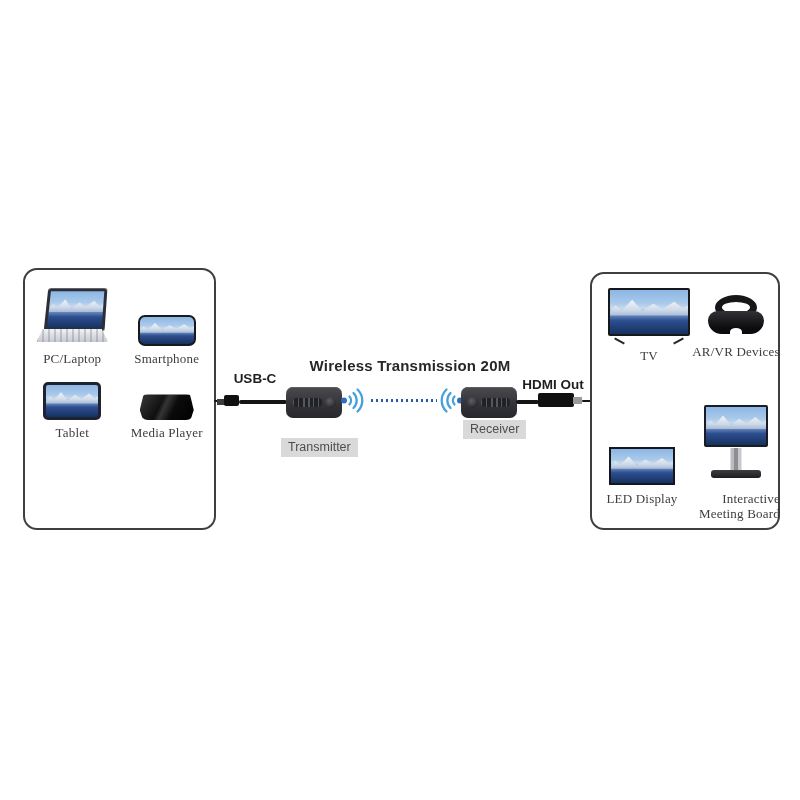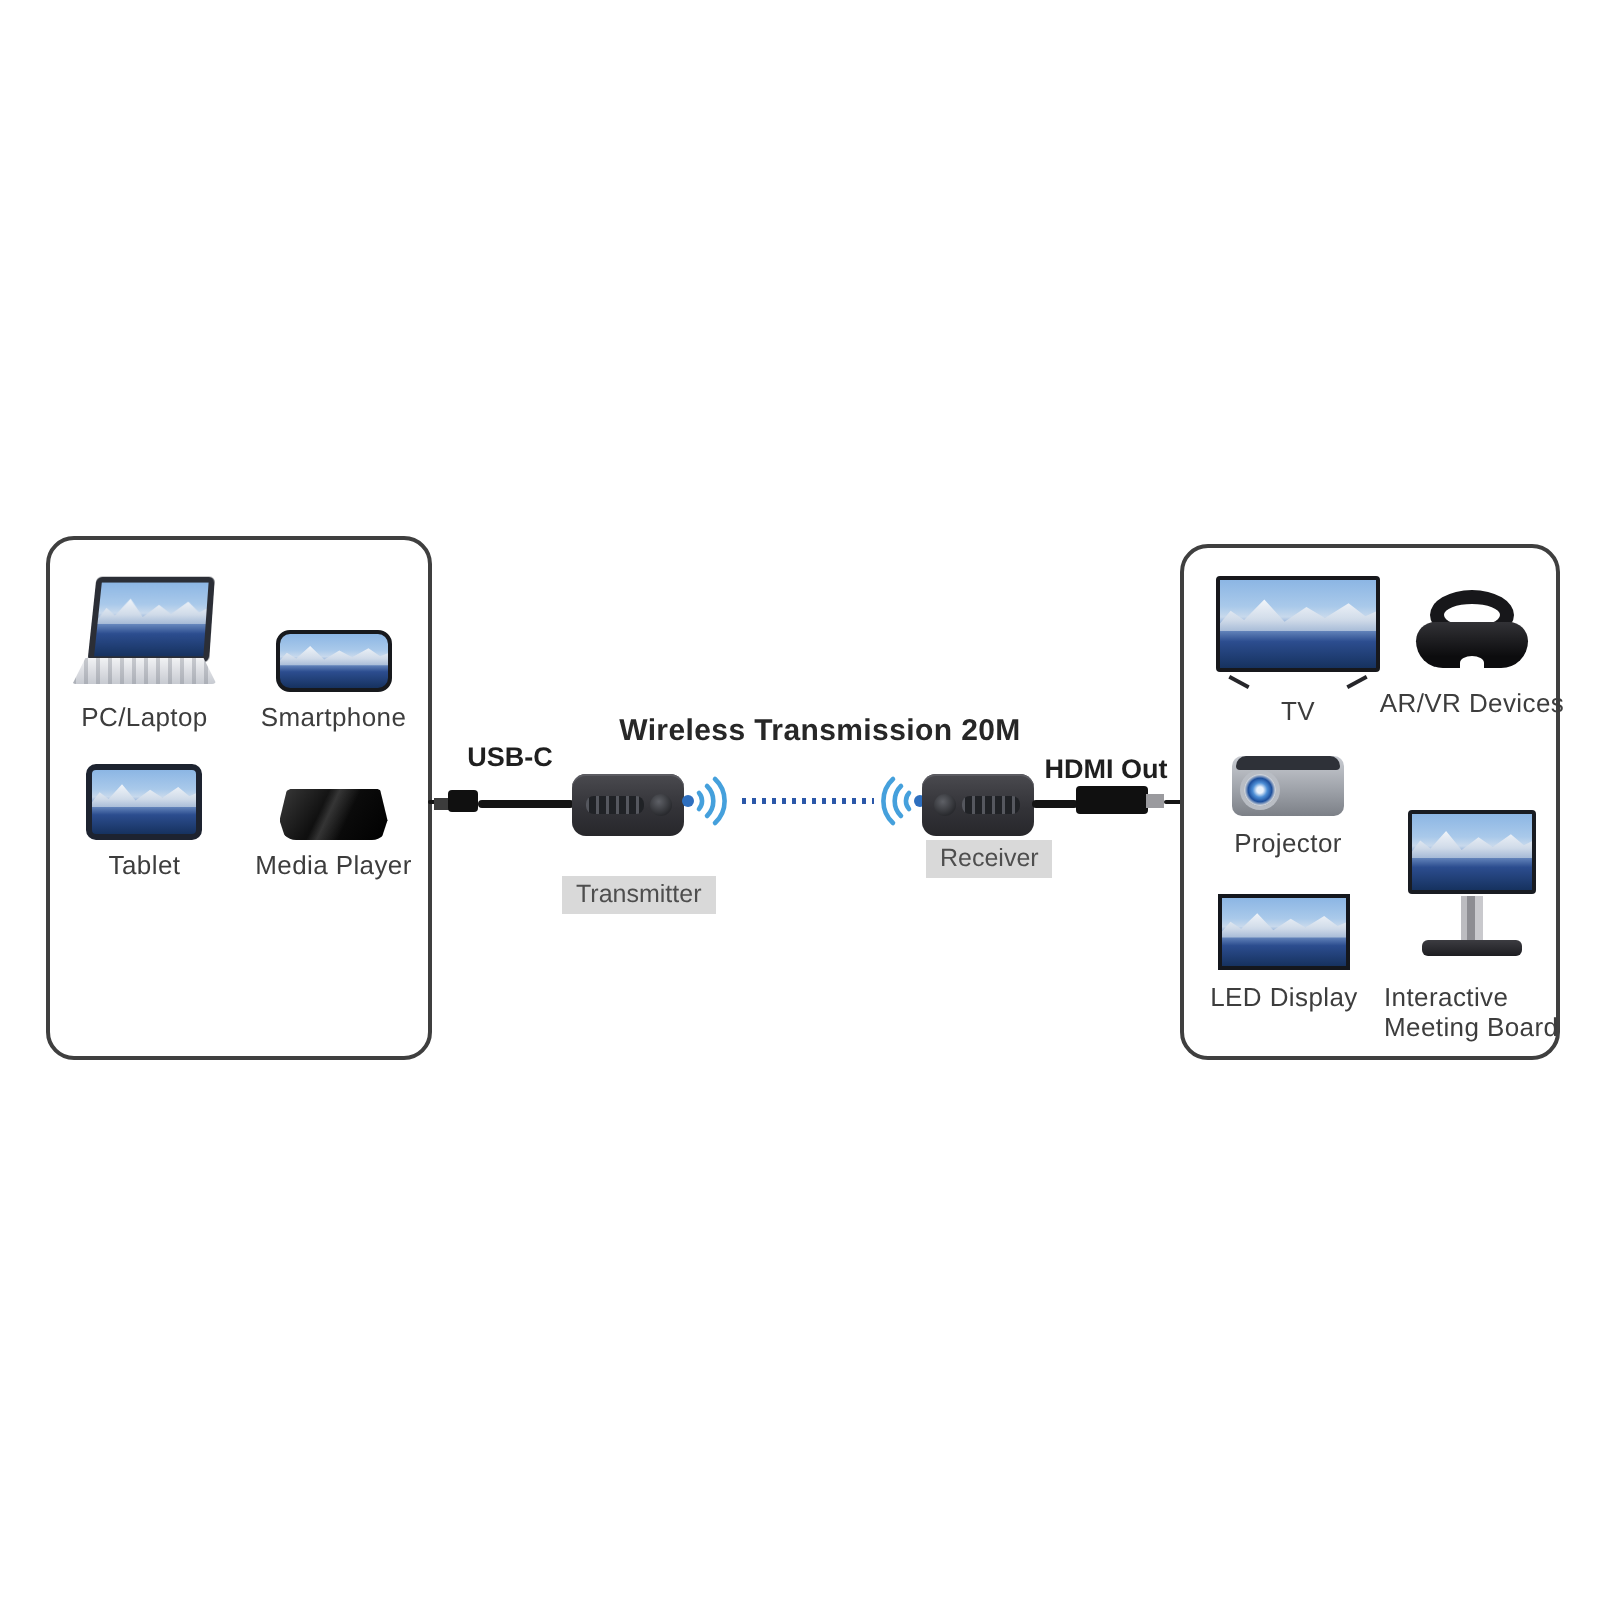--- a/index.html
+++ b/index.html
@@ -10,21 +10,21 @@
 
   
   .panel { position:absolute; border:2px solid #3f3f3f; border-radius:14px; background:#fff; box-sizing:border-box; }
   .panel.left  { left:23px;  top:268px; width:193px; height:262px;
                  display:grid; grid-template-columns:1fr 1fr; grid-template-rows:94px 74px 78px; padding-top:2px; }
   .panel.right { left:590px; top:272px; width:190px; height:258px; }
 
   .cell { display:flex; flex-direction:column; align-items:center; justify-content:flex-end; gap:5px; }
   .ocell { position:absolute; display:flex; flex-direction:column; align-items:center; gap:6px; }
 
-  .lbl { font-size:13px; line-height:15px; color:#3d3d3d; text-align:left; letter-spacing:.2px; }
+  .lbl { font-size:13px; line-height:15px; color:#3d3d3d; text-align:right; letter-spacing:.2px;font-family:Liberation Serif, serif; }
   .nowrap { white-space:nowrap; }
 
   
   .photo { position:relative; overflow:hidden;
     background:linear-gradient(180deg,#8cb6e4 0%,#a9c9ea 30%,#c8d9ec 42%,#7d9ecf 52%,#2c4d8f 70%,#16325f 100%); }
   .photo::before { content:""; position:absolute; left:-4%; top:16%; width:108%; height:42%; opacity:.95;
     background:linear-gradient(#ffffff,#cfdae8 70%,#a9bdd8);
     clip-path:polygon(0 100%,10% 45%,18% 70%,30% 15%,42% 75%,55% 35%,66% 65%,80% 25%,90% 60%,100% 40%,100% 100%); }
 
   
@@ -207,28 +207,20 @@
       <div class="lbl">TV</div>
     </div>
     <div class="ocell" style="left:102px;top:21px;width:84px;">
       <div class="vr">
         <div class="strap"></div>
           <div class="bodyv"></div>
           <div class="notch"></div>
       </div>
       <div class="lbl nowrap">AR/VR Devices</div>
     </div>
-    <div class="ocell" style="left:14px;top:104px;width:76px;">
-      <div class="proj">
-        <div class="bodyp"></div>
-          <div class="top"></div>
-          <div class="lens"></div>
-      </div>
-      <div class="lbl">Projector</div>
-    </div>
     <div class="ocell" style="left:100px;top:131px;width:88px;">
       <div class="board">
         <div class="scr photo"></div>
           <div class="pole"></div>
           <div class="base"></div>
       </div>
       <div class="lbl">Interactive Meeting Board</div>
     </div>
     <div class="ocell" style="left:8px;top:173px;width:84px;">
       <div class="led photo"></div>

